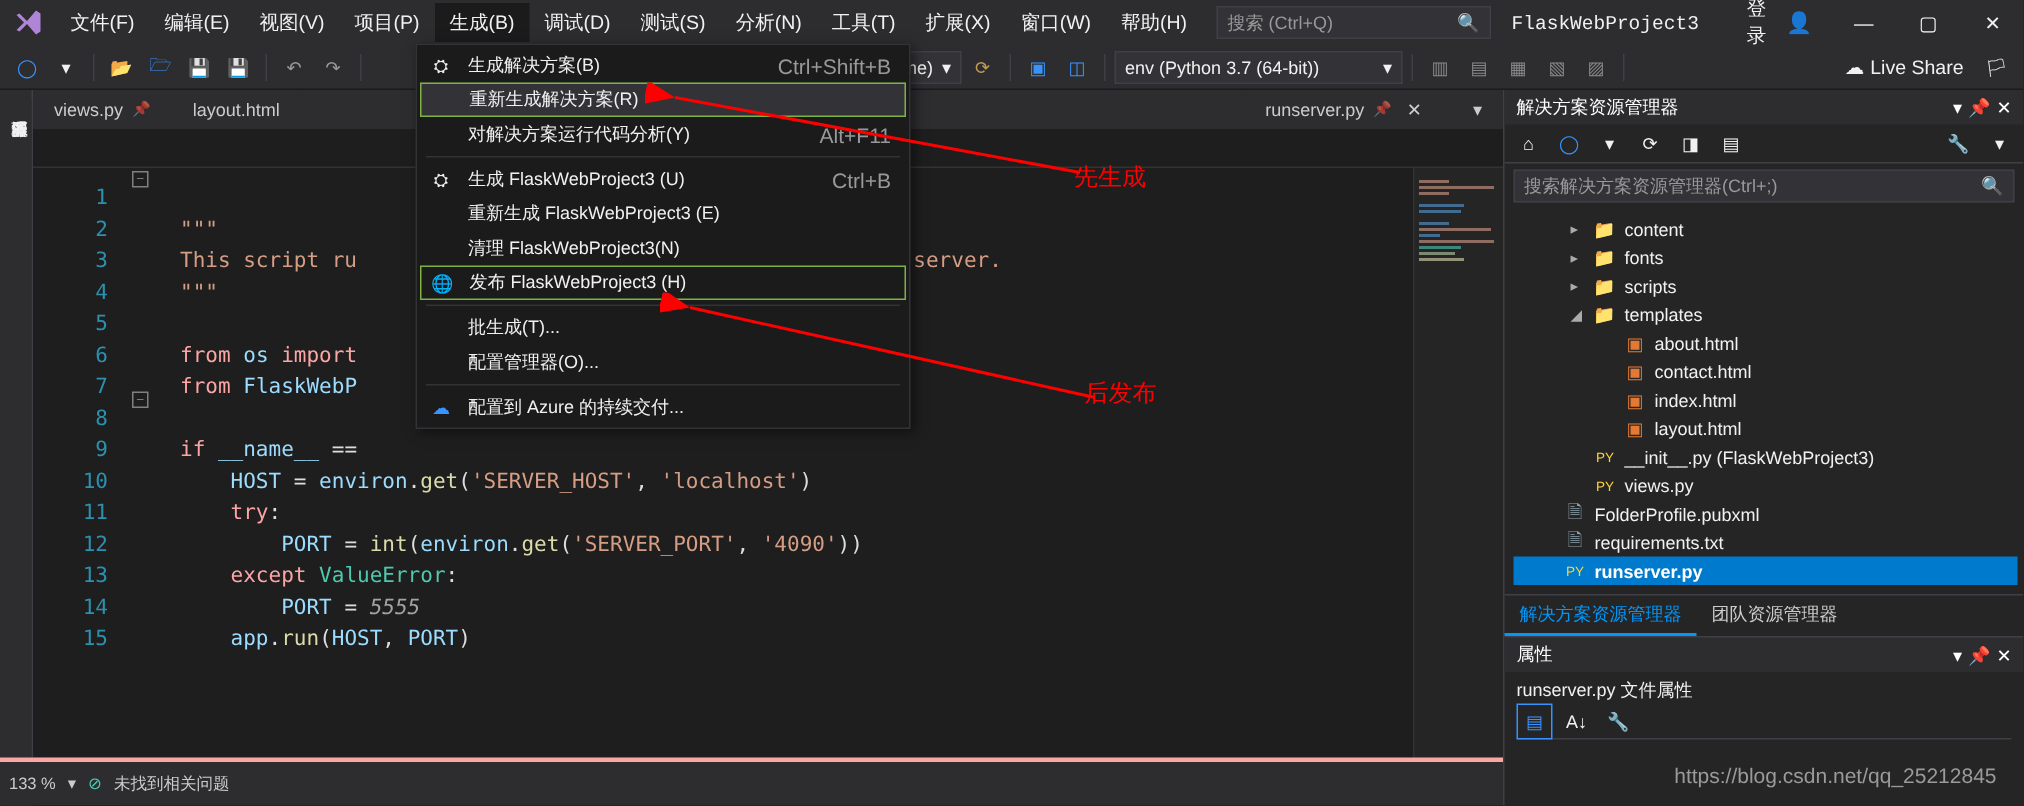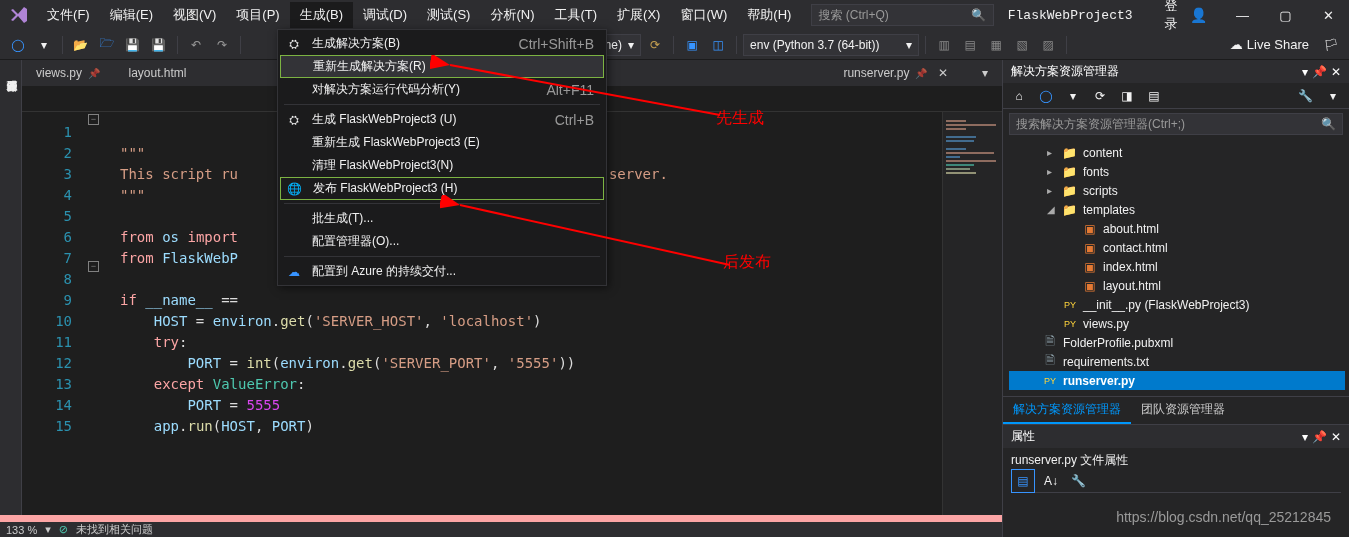--- a/index.html
+++ b/index.html
@@ -178,21 +178,21 @@
       font-size: 9px;
       line-height: 9px;
       text-align: center;
       color: #808080;
     }
     .str { color: #d69d85; }
     .kw { color: #fca5a5; }
     .id { color: #9cdcfe; }
     .mod { color: #4ec9b0; }
     .fn { color: #dcdcaa; }
-    .num { color: #d946ef; }
+    .num { color: #a3a3a3; font-style: italic; }
 
     .minimap {
       width: 60px;
       background: #252526;
       border-left: 1px solid #333;
       position: relative;
       padding: 6px 3px;
     }
     .minimap .mm-handle {
       position: absolute; top: 0; left: 0; right: 0; height: 110px;
@@ -346,29 +346,29 @@
       color: #9a9a9a;
       font-size: 14px;
       z-index: 300;
     }
 
     .statusbar {
       position: absolute;
       bottom: 0;
       left: 0;
       width: 1002px;
-      height: 22px;
+      height: 32px;
       background: #2d2d30;
       display: flex;
       align-items: center;
       padding: 0 6px;
       font-size: 11px;
       color: #ccc;
       gap: 8px;
-      border-top: 7px solid #fca5a5;
+      border-top: 3px solid #fca5a5;
     }
   </style>
 </head>
 <body>
 
 <div class="menubar">
   <div class="logo">
     <svg width="20" height="20" viewBox="0 0 20 20">
         <path d="M2 5 L7 10 L2 15 L4 16 L9 11 L15 18 L18 16 V4 L15 2 L9 9 L4 4 Z" fill="#b084d6"></path>
       </svg>
@@ -415,21 +415,21 @@
   <div class="tb-sep"></div>
   <div class="tb-combo" style="margin-left:330px;">
     <span>hrome)</span> 
       <span>▾</span>
   </div>
   <div class="tb-btn" style="color:#c29d50;">⟳</div>
   <div class="tb-sep"></div>
   <div class="tb-btn" style="color:#3794ff;">▣</div>
   <div class="tb-btn" style="color:#3794ff;">◫</div>
   <div class="tb-sep"></div>
-  <div class="tb-combo" style="width:176px;">
+  <div class="tb-combo" style="width:192px;">
     <span>env (Python 3.7 (64-bit))</span>
     <span style="margin-left:auto;">▾</span>
   </div>
   <div class="tb-sep"></div>
   <div class="tb-btn" style="color:#888;">▥</div>
   <div class="tb-btn" style="color:#888;">▤</div>
   <div class="tb-btn" style="color:#888;">▦</div>
   <div class="tb-btn" style="color:#888;">▧</div>
   <div class="tb-btn" style="color:#888;">▨</div>
   <div class="tb-sep"></div>
@@ -491,21 +491,21 @@
 <span class="str">"""</span>
 <span class="str">This script ru</span>                           <span class="str">ng a development server.</span>
 <span class="str">"""</span>
 
 <span class="kw">from</span> <span class="id">os</span> <span class="kw">import</span>
 <span class="kw">from</span> <span class="id">FlaskWebP</span>
 
 <span class="kw">if</span> <span class="id">__name__</span> ==
     <span class="id">HOST</span> = <span class="id">environ</span>.<span class="fn">get</span>(<span class="str">'SERVER_HOST'</span>, <span class="str">'localhost'</span>)
     <span class="kw">try</span>:
-        <span class="id">PORT</span> = <span class="fn">int</span>(<span class="id">environ</span>.<span class="fn">get</span>(<span class="str">'SERVER_PORT'</span>, <span class="str">'5555'</span>))
+        <span class="id">PORT</span> = <span class="fn">int</span>(<span class="id">environ</span>.<span class="fn">get</span>(<span class="str">'SERVER_PORT'</span>, <span class="str">'4090'</span>))
     <span class="kw">except</span> <span class="mod">ValueError</span>:
         <span class="id">PORT</span> = <span class="num">5555</span>
     <span class="id">app</span>.<span class="fn">run</span>(<span class="id">HOST</span>, <span class="id">PORT</span>)
 </div>
       <div class="minimap">
         <div class="mm-handle"></div>
         <div class="ml" style="background:#d69d85;width:20px;"></div>
         <div class="ml" style="background:#d69d85;width:50px;"></div>
         <div class="ml" style="background:#d69d85;width:20px;"></div>
         <div class="ml" style="width:0;"></div>

